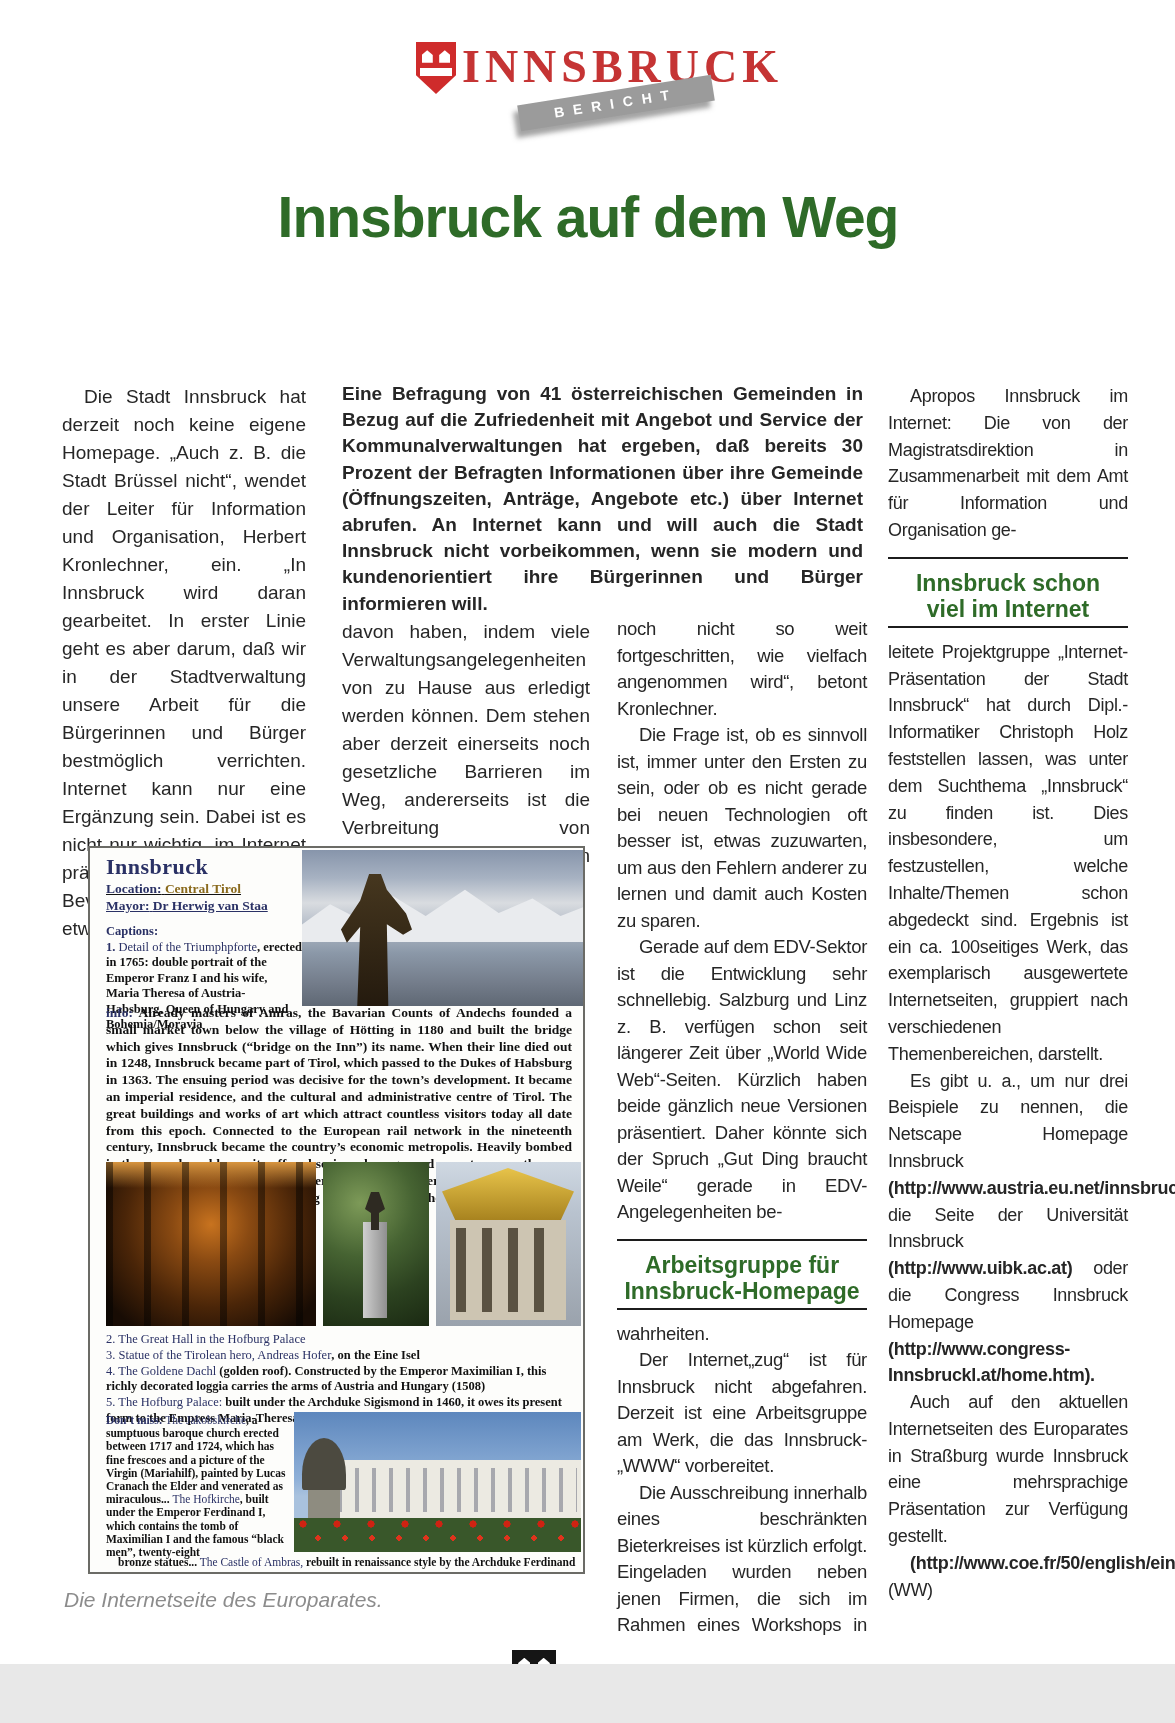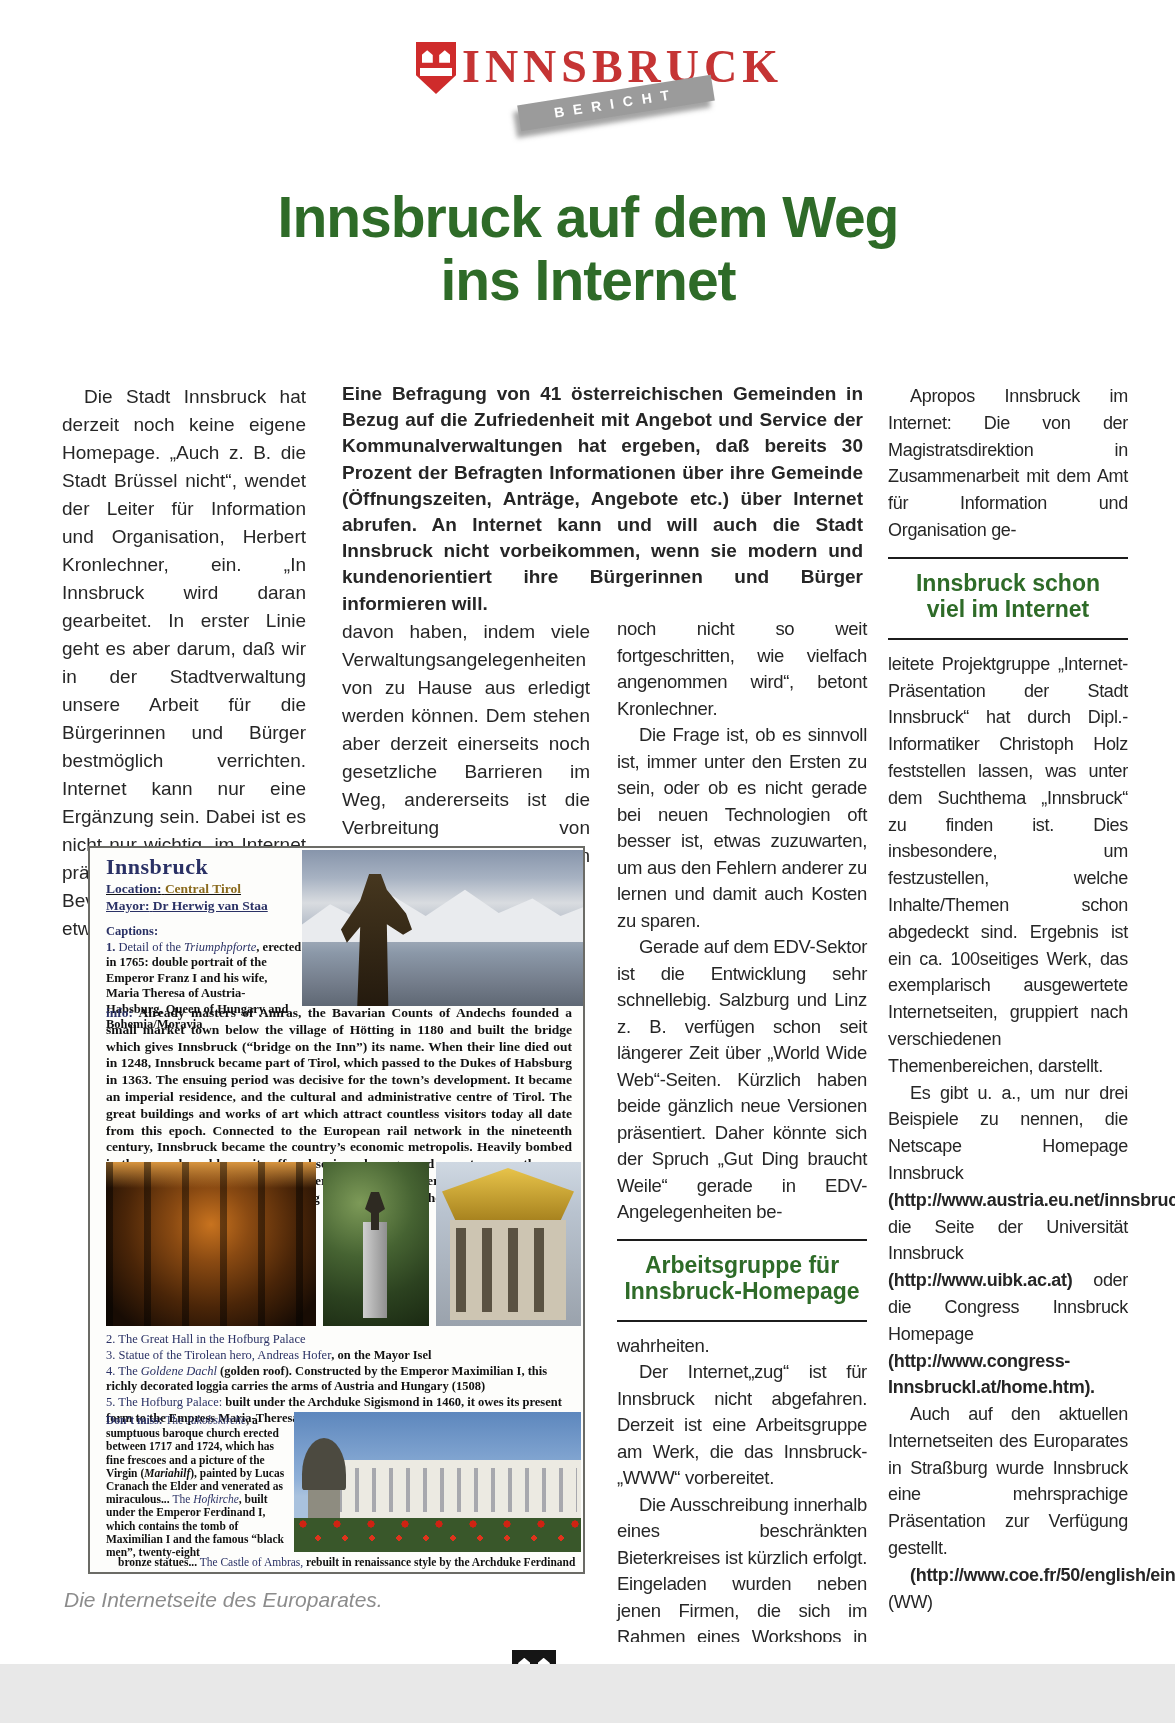--- a/index.html
+++ b/index.html
@@ -30,31 +30,31 @@
   
   .bodycol{position:absolute;text-align:justify;z-index:1;}
   .bodycol p{margin:0;}
   .indent{text-indent:22px;}
   .col1{left:62px;top:383px;width:244px;font-size:19px;line-height:28px;}
   .intro{left:342px;top:381px;width:521px;font-size:19px;line-height:26.2px;font-weight:bold;}
   .col2{left:342px;top:618px;width:248px;font-size:19px;line-height:28px;}
   .col3{left:617px;top:616px;width:250px;font-size:18.5px;line-height:26.5px;letter-spacing:-0.3px;}
   .col4{left:888px;top:383px;width:240px;font-size:18px;line-height:26.8px;letter-spacing:-0.3px;}
   .heading-block{margin:13px 0 11px;border-top:2px solid #1c1c1c;border-bottom:2px solid #1c1c1c;
-        padding:11px 2px 16px;text-align:center;color:#2e6b28;font-weight:bold;
+        padding:11px 2px 4px;text-align:center;color:#2e6b28;font-weight:bold;
         font-size:23px;line-height:26px;letter-spacing:0;}
   .b{font-weight:bold;}
 
   
   .webshot{position:absolute;left:88px;top:846px;width:497px;height:728px;background:#fdfdfb;
         border:2px solid #6b6b66;box-sizing:border-box;z-index:2;
         font-family:"Liberation Serif",serif;color:#111;}
   .navy{color:#2a3165;}
   .brown{color:#8a6a1d;}
-  .it{font-style:italic;text-align:right;}
+  .it{text-align:right;}
   .ws-head{position:absolute;left:16px;top:6px;width:190px;}
   .ws-city{font-size:22px;font-weight:bold;color:#2a3165;letter-spacing:0.5px;}
   .ws-kv{font-size:13.5px;font-weight:bold;line-height:17px;text-decoration:underline;}
   .ws-captions{position:absolute;left:16px;top:76px;width:196px;font-size:12.5px;line-height:15.5px;}
   .ws-captions .lbl{font-weight:bold;}
   .ws-photo-mountains{position:absolute;left:212px;top:2px;width:281px;height:156px;overflow:hidden;
         background:linear-gradient(180deg,#8795ab 0%,#a7b2c2 18%,#d9dce0 34%,#b5bdc9 48%,#8b98a8 66%,#747d8b 85%,#5f6874 100%);}
   .ws-ridge{position:absolute;left:0;top:34px;width:100%;height:58px;background:#e9ebee;
         clip-path:polygon(0 70%,10% 35%,20% 60%,32% 20%,44% 55%,58% 10%,70% 50%,82% 25%,92% 55%,100% 40%,100% 100%,0 100%);}
   .ws-statue{position:absolute;left:36px;bottom:0;width:74px;height:132px;background:linear-gradient(#46371f,#241a0e);
@@ -119,21 +119,20 @@
       <div class="bar"></div>
     </div>
     <div class="masthead-title">INNSBRUCK</div>
     <div class="masthead-banner">
       <span>BERICHT</span>
     </div>
   </div>
 
   <h1 class="headline" style="margin:0;">
     <span>Innsbruck auf dem Weg</span><br>
-    <span>ins Internet</span>
   </h1>
 
   <div class="bodycol col1">
     <p class="indent">Die Stadt Innsbruck hat derzeit noch keine eigene Homepage. „Auch z. B. die Stadt Brüssel nicht“, wendet der Leiter für Information und Organisation, Herbert Kronlechner, ein. „In Innsbruck wird daran gearbeitet. In erster Linie geht es aber darum, daß wir in der Stadtverwaltung unsere Arbeit für die Bürgerinnen und Bürger bestmöglich verrichten. Internet kann nur eine Ergänzung sein. Dabei ist es nicht nur wichtig, im Internet präsent zu sein, sondern die Bevölkerung sollte auch etwas</p>
   </div>
 
   <div class="bodycol intro">
     <p>Eine Befragung von 41 österreichischen Gemeinden in Bezug auf die Zufriedenheit mit Angebot und Service der Kommunalverwaltungen hat ergeben, daß bereits 30 Prozent der Befragten Informationen über ihre Gemeinde (Öffnungszeiten, Anträge, Angebote etc.) über Internet abrufen. An Internet kann und will auch die Stadt Innsbruck nicht vorbeikommen, wenn sie modern und kundenorientiert ihre Bürgerinnen und Bürger informieren will.</p>
   </div>
 
@@ -211,21 +210,21 @@
       </div>
       <div class="ph-dachl">
         <div class="roof"></div>
         <div class="loggia"></div>
       </div>
     </div>
 
     <div class="ws-captions2">
       <div class="navy">2. The Great Hall in the Hofburg Palace</div>
       <div>
-        <span class="navy">3. Statue of the Tirolean hero, Andreas Hofer</span><span class="b">, on the Mayor Isel</span>
+        <span class="navy">3. Statue of the Tirolean hero, Andreas Hofer</span><span class="b">, on the Eine Isel</span>
       </div>
       <div>
         <span class="navy">4. The </span><span class="navy it">Goldene Dachl</span><span class="b"> (golden roof). Constructed by the Emperor Maximilian I, this richly decorated loggia carries the arms of Austria and Hungary (1508)</span>
       </div>
       <div>
         <span class="navy">5. The Hofburg Palace: </span><span class="b">built under the Archduke Sigismond in 1460, it owes its present form to the Empress Maria-Theresa (1754-1770)</span>
       </div>
     </div>
 
     <div class="ws-dontmiss">

